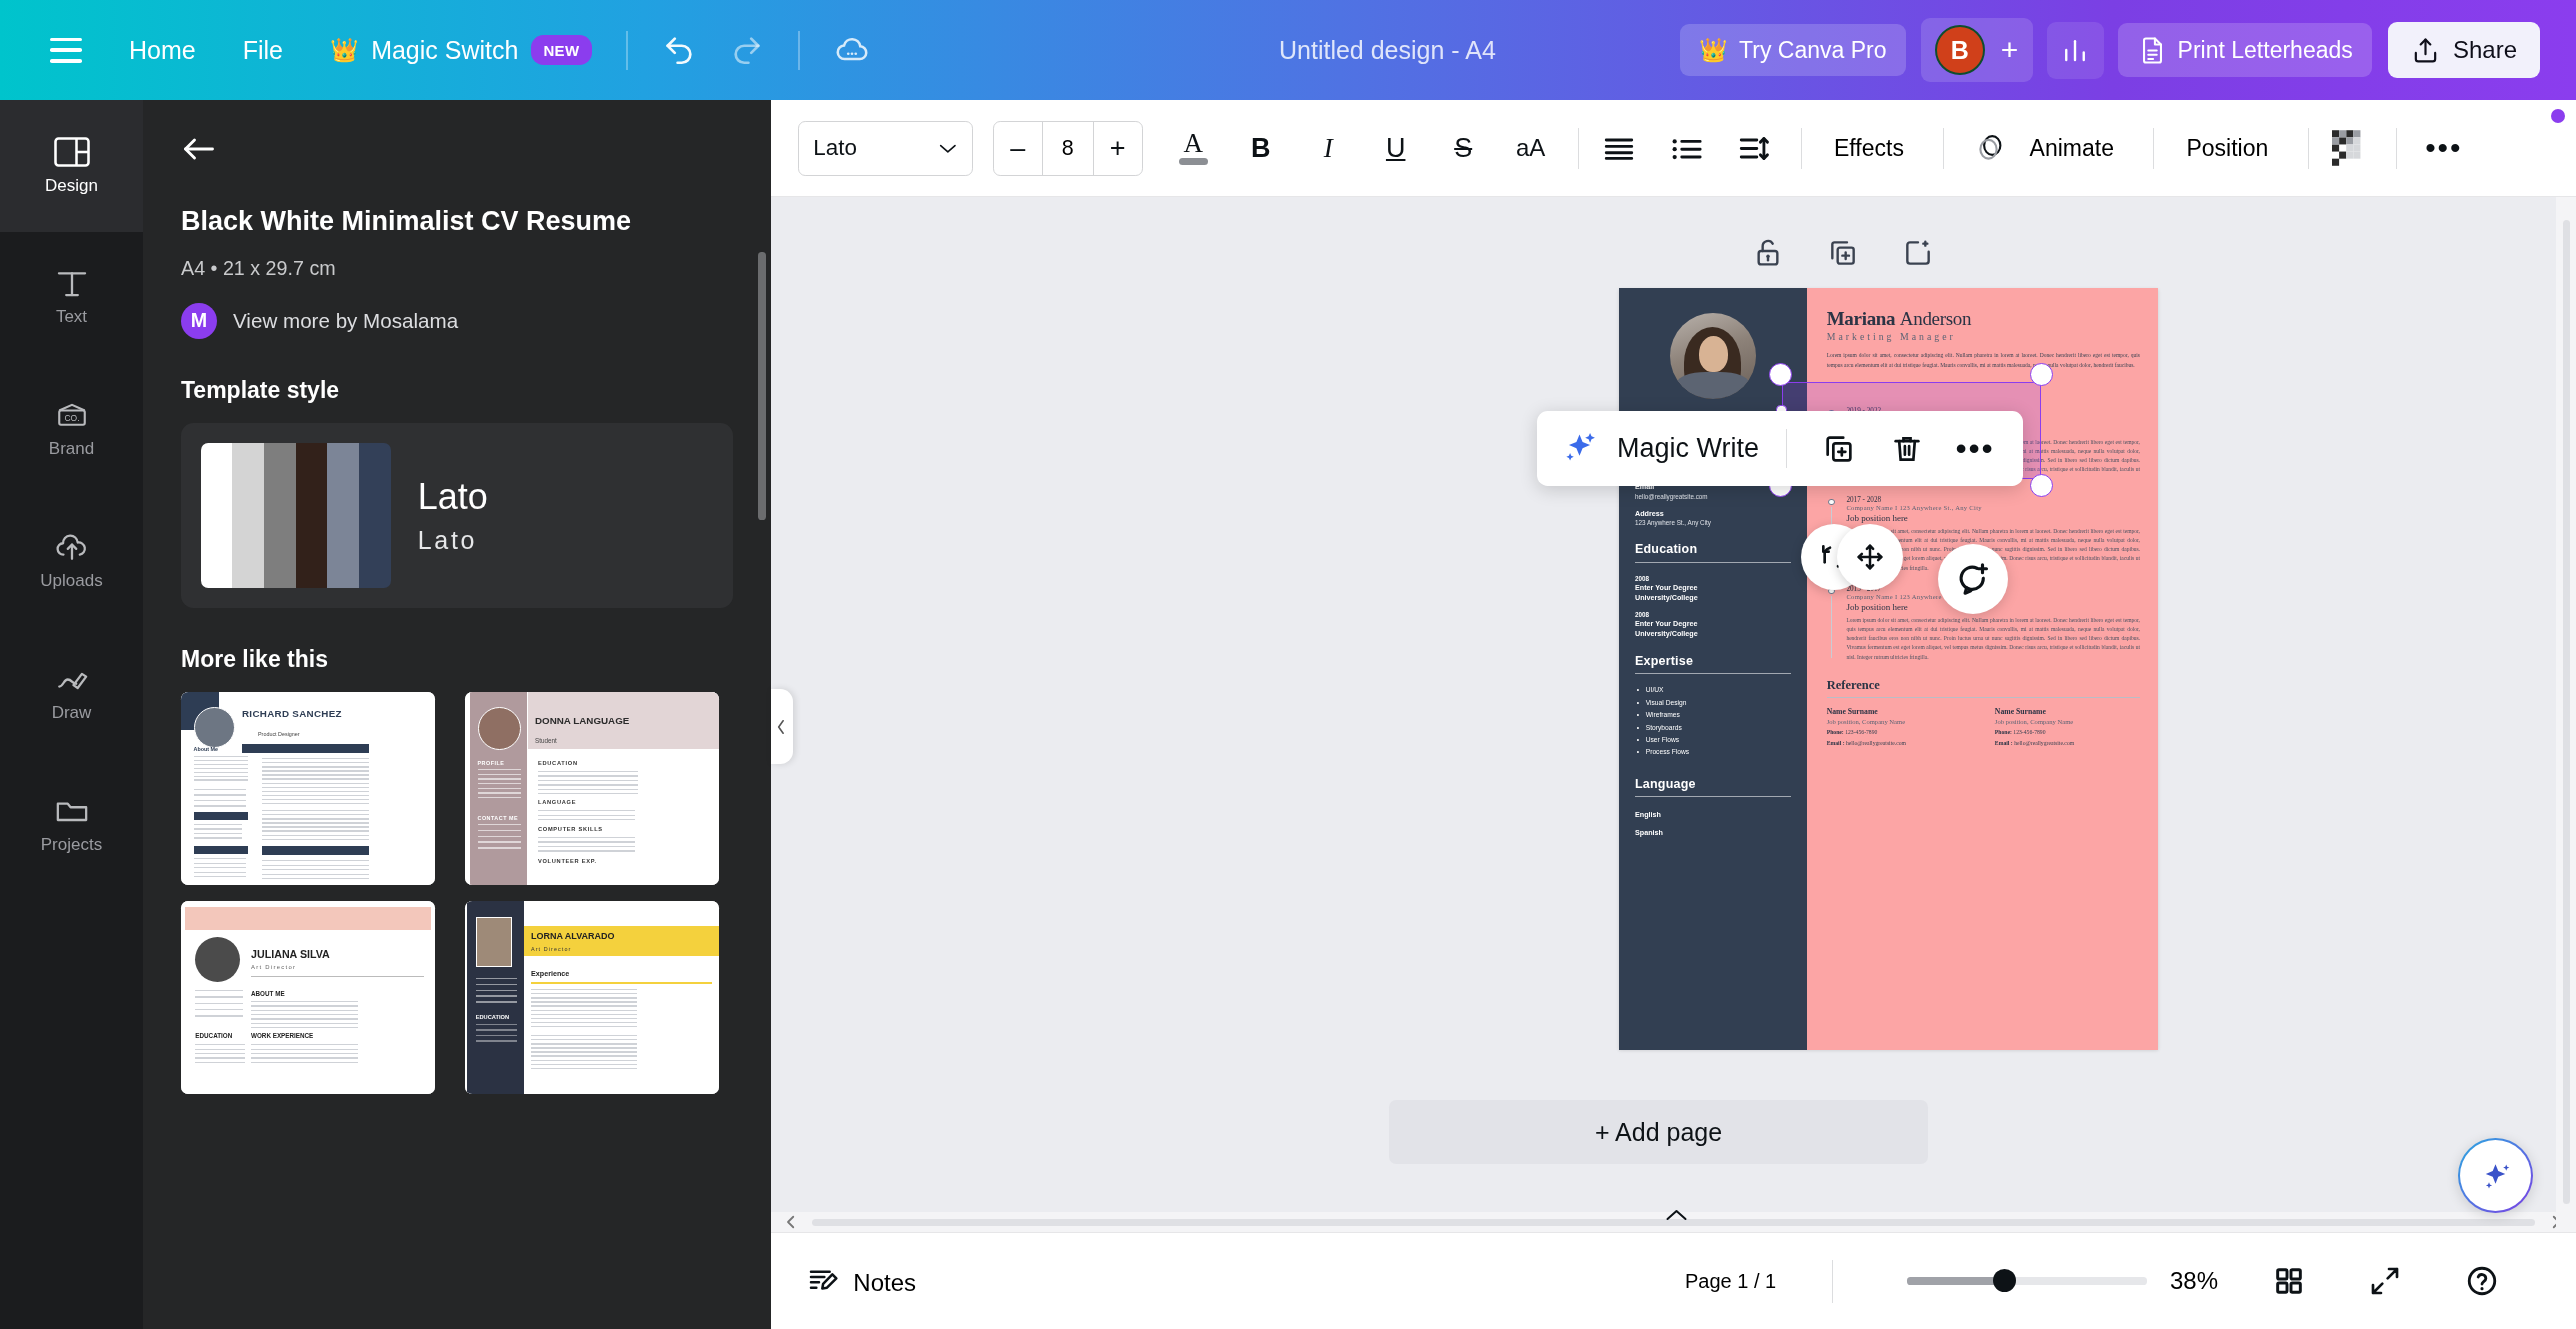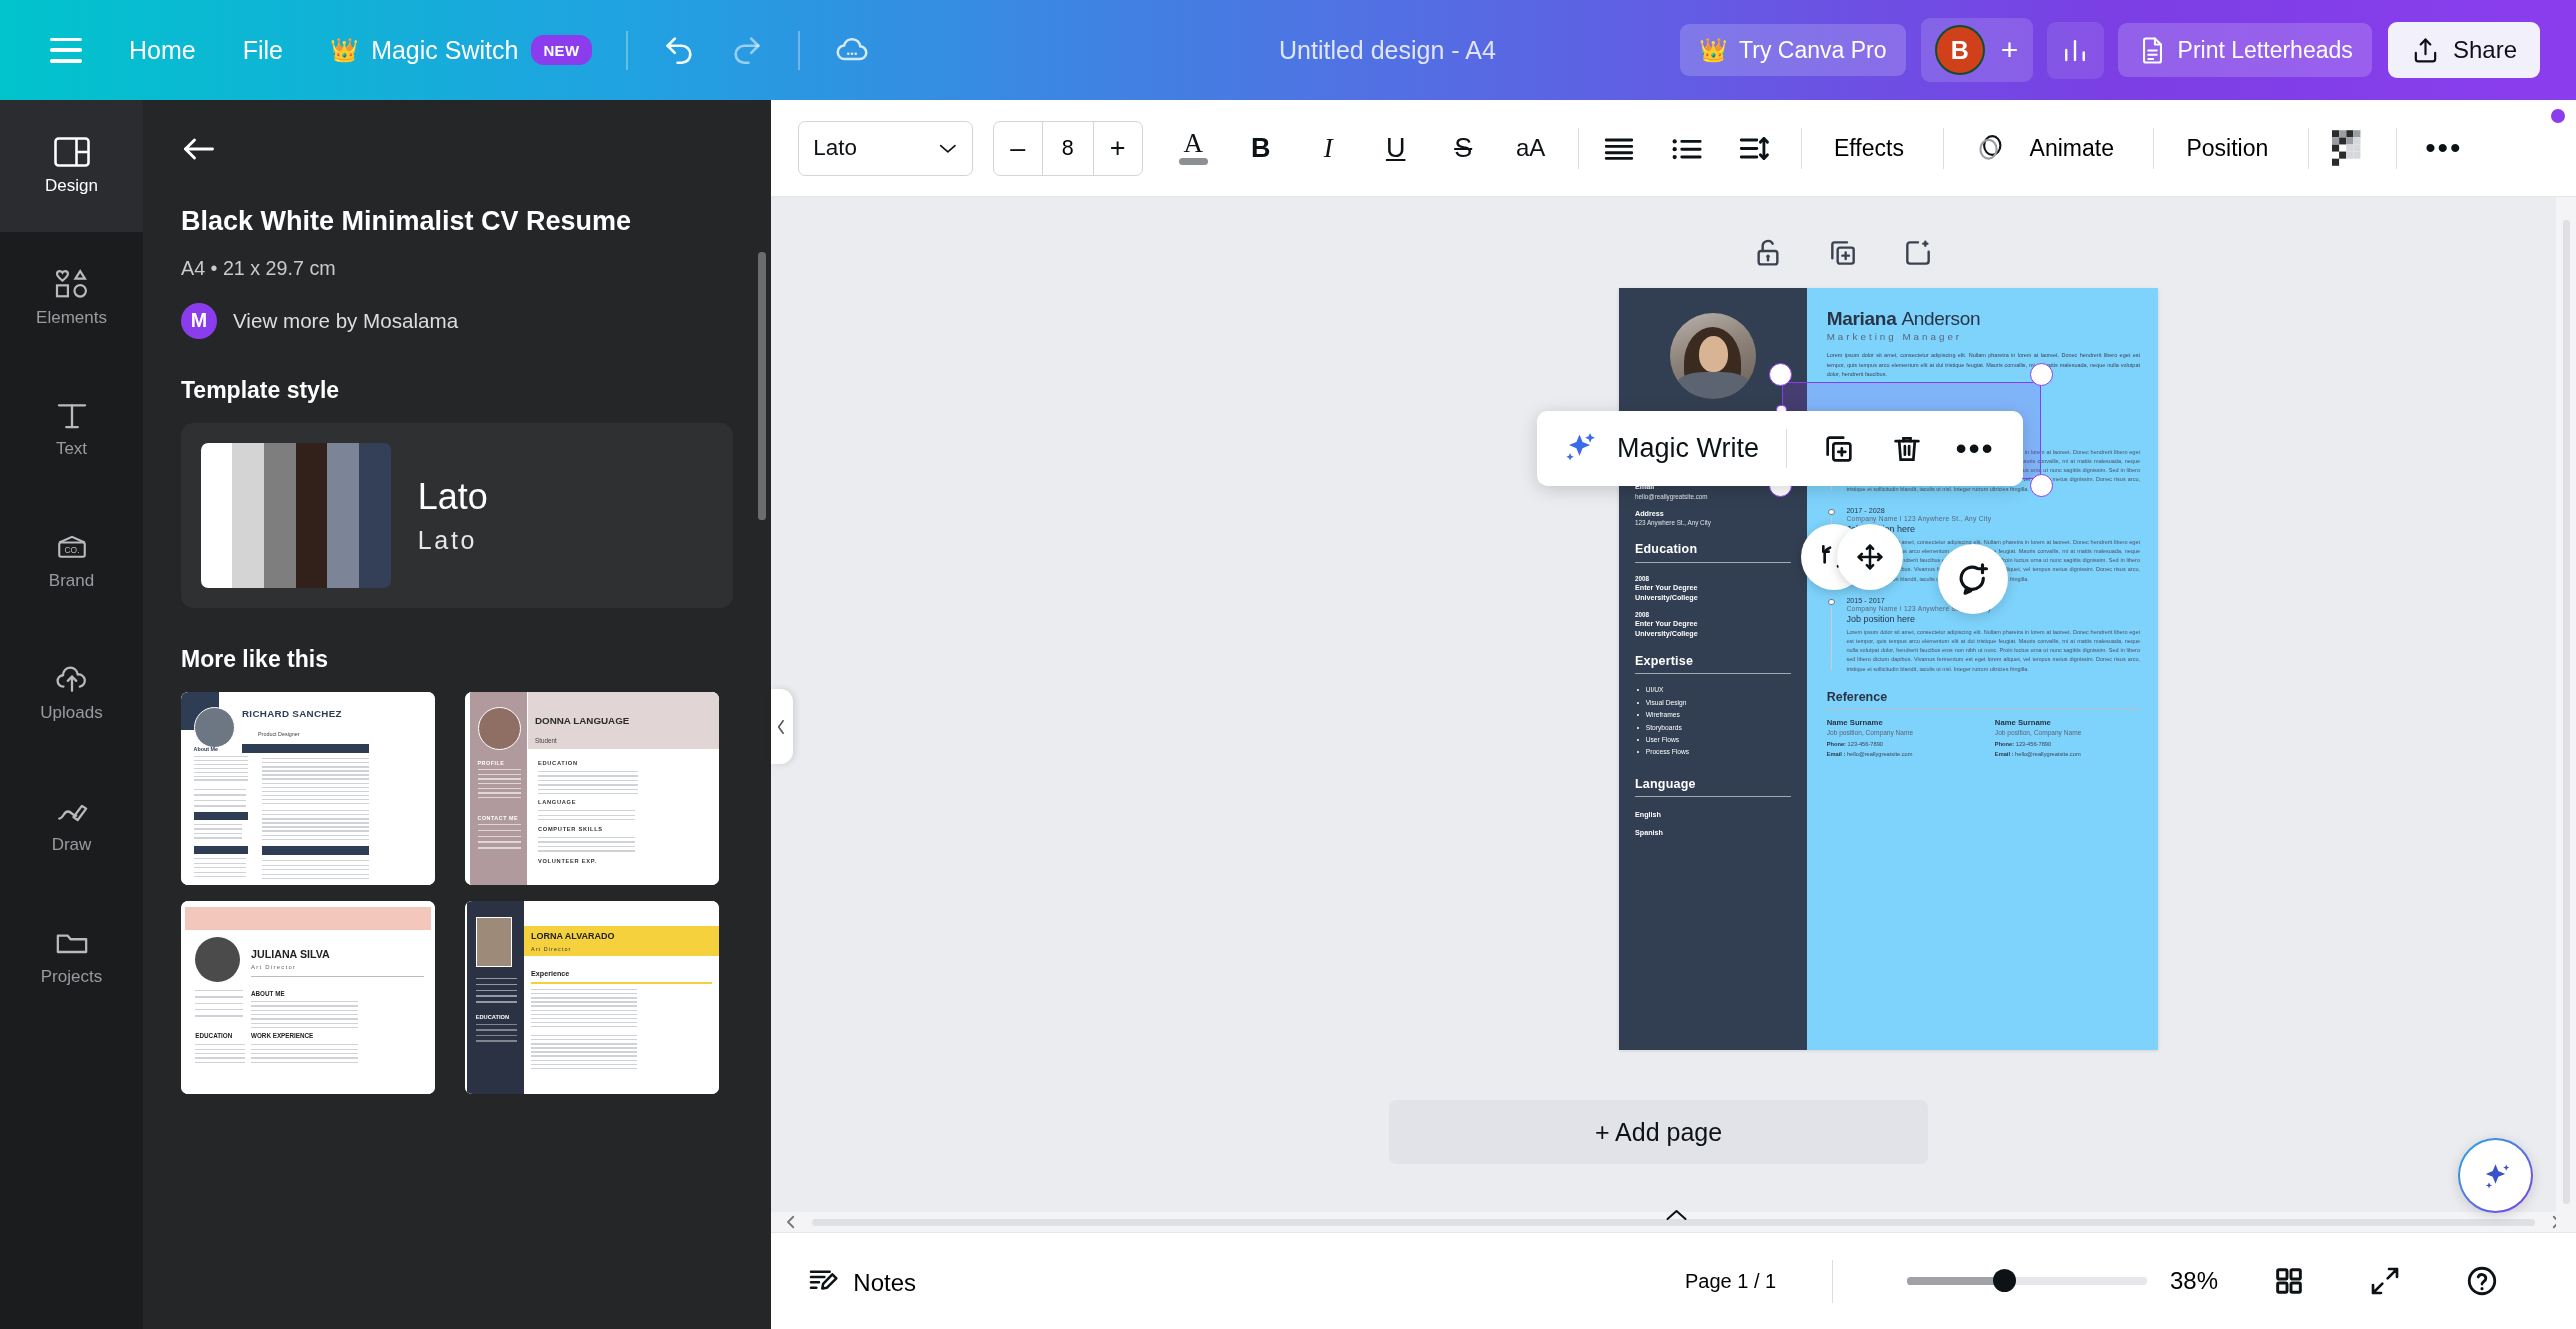--- a/index.html
+++ b/index.html
@@ -115,21 +115,21 @@
   }
   .page-icons { position:absolute; top:34px; left:975px; display:flex; gap:32px; }
   .page-icons .pi { width:43px;height:43px; display:flex;align-items:center;justify-content:center; cursor:pointer;}
 
   .page {
     position:absolute; top:91px; left:848px; width:539px; height:762px;
     background:#fff; box-shadow: 0 0.9px 3.6px rgba(0,0,0,.14);
     display:flex; overflow:hidden;
   }
   .resume-left { width: 188px; background:#323f52; color:#fff; padding: 18px 16px; }
-  .resume-right { flex:1; background:#7dd3fc; padding: 19.7px 18px 16px 19.7px; }
+  .resume-right { flex:1; background:#fca5a5; padding: 19.7px 18px 16px 19.7px; font-family: Liberation Serif, serif; }
   .photo { width:86px;height:86px;border-radius:50%; margin: 7.2px auto 23px; overflow:hidden;
            background: linear-gradient(160deg,#b9b2ac 0%, #8d8279 45%, #6a5f57 100%); position:relative;}
   .photo .hair { position:absolute; left:14.3px; top:14.3px; width:57px; height:72px; background:#3a2a20; border-radius:50% 50% 40% 40%; }
   .photo .face { position:absolute; left:29px; top:23px; width:29px; height:36px; background:#d8b394; border-radius:50% 50% 46% 46%; }
   .photo .body { position:absolute; left:7.2px; bottom:0; width:72px; height:27px; background:#5c6472; border-radius:40% 40% 0 0; }
   .r-h { font-size:12.5px; font-weight:800; letter-spacing:0.2px; margin-bottom:5.4px; }
   .r-rule { height:0.9px; background:rgba(255,255,255,.55); margin-bottom:12.5px; }
   .r-lab { font-size:7.2px; font-weight:800; margin-top:9px; }
   .r-val { font-size:6.3px; color:#dfe2e8; margin-top:1.8px; }
   .r-gap { height:16px; }
@@ -296,29 +296,20 @@
   <div class="rail">
     <div class="rail-item active">
       <svg width="36" height="30" viewBox="0 0 24 20" fill="none" stroke="#fff" stroke-width="1.7">
           <rect x="1" y="1" width="22" height="18" rx="2"></rect>
           <line x1="15" y1="1" x2="15" y2="19"></line>
           <line x1="15" y1="10" x2="23" y2="10"></line>
         </svg>
       <span>Design</span>
     </div>
     <div class="rail-item">
-      <svg width="36" height="30" viewBox="0 0 26 22" fill="none" stroke="#b9babd" stroke-width="1.6">
-          <path d="M2 3.5c0-1.2 1-2 2-2 1 0 1.6.6 2 1.2.4-.6 1-1.2 2-1.2 1 0 2 .8 2 2 0 2-4 5-4 5s-4-3-4-5z"></path>
-          <path d="M19 1.5l3.5 5.5h-7z"></path>
-          <rect x="2" y="12" width="8" height="8"></rect>
-          <circle cx="19" cy="16" r="4.2"></circle>
-        </svg>
-      <span>Elements</span>
-    </div>
-    <div class="rail-item">
       <svg width="32" height="29" viewBox="0 0 22 20" fill="none" stroke="#b9babd" stroke-width="1.6" stroke-linecap="round">
           <path d="M2 3h18"></path>
           <path d="M11 3v15"></path>
           <path d="M7 18h8"></path>
         </svg>
       <span>Text</span>
     </div>
     <div class="rail-item">
       <svg width="34" height="29" viewBox="0 0 24 20" fill="none" stroke="#b9babd" stroke-width="1.5" style="font-size:19px">
           <path d="M3 6.5l9-4 9 4"></path>

